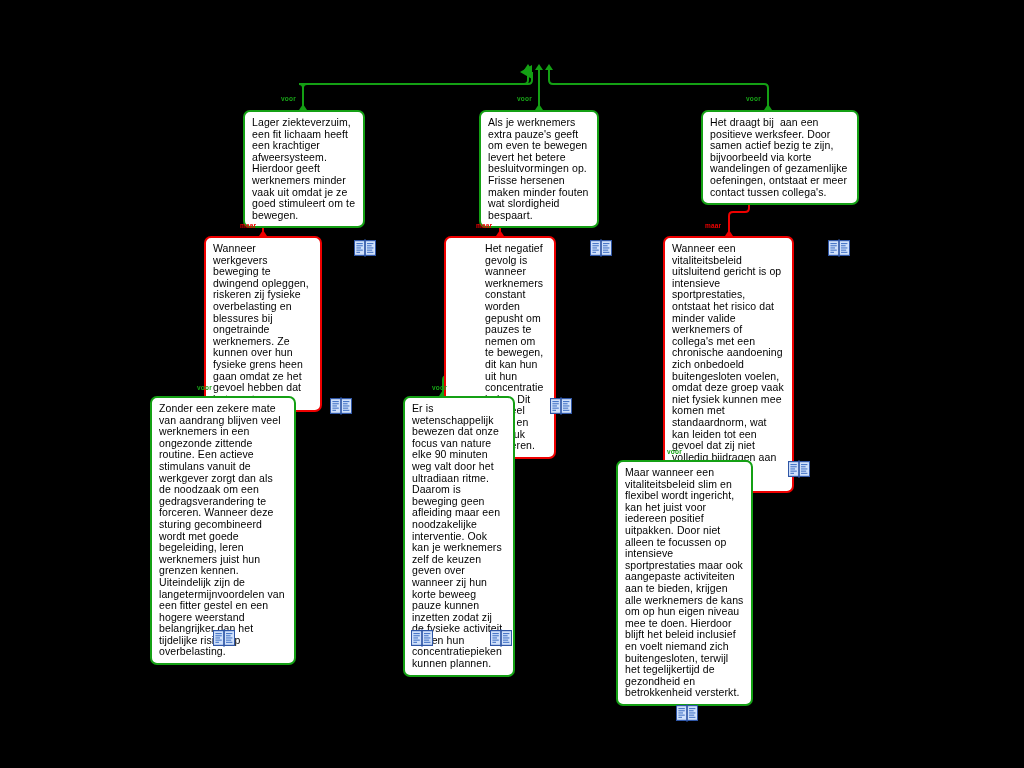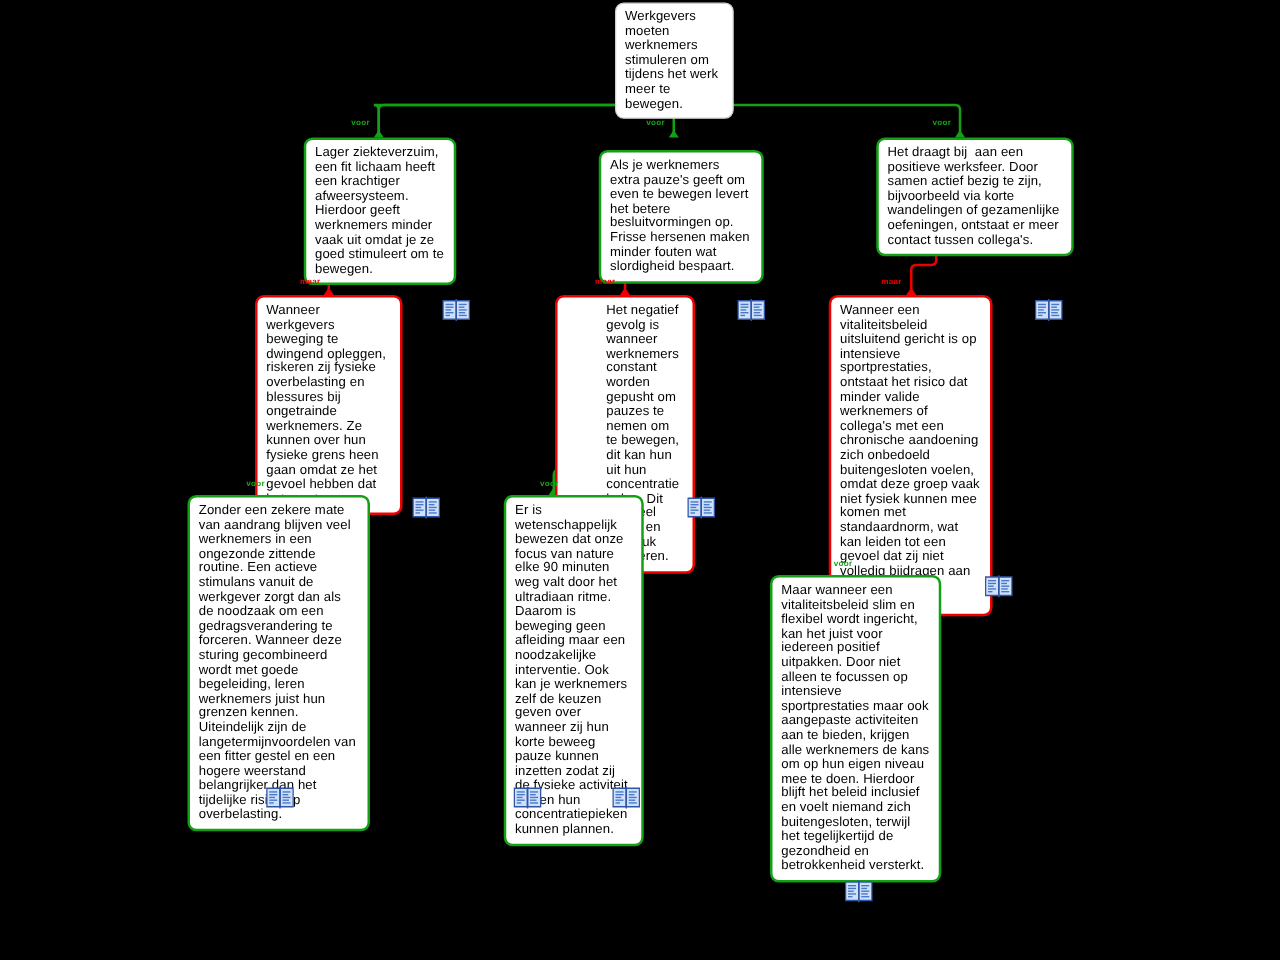--- a/index.html
+++ b/index.html
@@ -64,24 +64,23 @@
 
     <path d="M443,396 L443,380 Q443,376 447,376 L466,376 Q470,376 470,372 L470,344" fill="none" stroke="#14a014" stroke-width="2"></path>
     <polygon points="466,344 470,338 474,344" fill="#14a014"></polygon>
     <polygon points="439,396 443,390 447,396" fill="#14a014"></polygon>
 
     <path d="M685,460 L685,442 Q685,438 689,438 L705,438 Q709,438 709,434 L709,424" fill="none" stroke="#14a014" stroke-width="2"></path>
     <polygon points="705,424 709,418 713,424" fill="#14a014"></polygon>
     <polygon points="681,460 685,454 689,460" fill="#14a014"></polygon>
   </svg>
 
-  <div class="node root" style="left:492px;top:2px;width:95px;">Werkgevers moeten werknemers stimuleren om tijdens het werk meer te bewegen.</div>
 
   <div class="node pro" style="left:243px;top:110px;width:122px;">Lager ziekteverzuim, een fit lichaam heeft een krachtiger afweersysteem. Hierdoor geeft werknemers minder vaak uit omdat je ze goed stimuleert om te bewegen.</div>
-  <div class="node pro" style="left:479px;top:120px;width:132px;">Als je werknemers extra pauze's geeft om even te bewegen levert het betere besluitvormingen op. Frisse hersenen maken minder fouten wat slordigheid bespaart.</div>
+  <div class="node pro" style="left:479px;top:110px;width:120px;">Als je werknemers extra pauze's geeft om even te bewegen levert het betere besluitvormingen op. Frisse hersenen maken minder fouten wat slordigheid bespaart.</div>
   <div class="node pro" style="left:701px;top:110px;width:158px;">Het draagt bij  aan een positieve werksfeer. Door samen actief bezig te zijn, bijvoorbeeld via korte wandelingen of gezamenlijke oefeningen, ontstaat er meer contact tussen collega's.</div>
 
   <div class="node con" style="left:204px;top:236px;width:118px;">Wanneer werkgevers beweging te dwingend opleggen, riskeren zij fysieke overbelasting en blessures bij ongetrainde werknemers. Ze kunnen over hun fysieke grens heen gaan omdat ze het gevoel hebben dat het moet.</div>
   <div class="node con" style="left:444px;top:236px;width:112px;padding-left:39px;">Het negatief gevolg is wanneer werknemers constant worden gepusht om pauzes te nemen om te bewegen, dit kan hun uit hun concentratie halen. Dit kan veel stress en tijdsdruk opleveren.</div>
   <div class="node con" style="left:663px;top:236px;width:131px;">Wanneer een vitaliteitsbeleid uitsluitend gericht is op intensieve sportprestaties, ontstaat het risico dat minder valide werknemers of collega's met een chronische aandoening zich onbedoeld buitengesloten voelen, omdat deze groep vaak niet fysiek kunnen mee komen met standaardnorm, wat kan leiden tot een gevoel dat zij niet volledig bijdragen aan de gezamenlijke bedrijfscultuur.</div>
 
   <div class="node pro" style="left:150px;top:396px;width:146px;">Zonder een zekere mate van aandrang blijven veel werknemers in een ongezonde zittende routine. Een actieve stimulans vanuit de werkgever zorgt dan als de noodzaak om een gedragsverandering te forceren. Wanneer deze sturing gecombineerd wordt met goede begeleiding, leren werknemers juist hun grenzen kennen. Uiteindelijk zijn de langetermijnvoordelen van een fitter gestel en een hogere weerstand belangrijker dan het tijdelijke risico op overbelasting.</div>
   <div class="node pro" style="left:403px;top:396px;width:112px;">Er is wetenschappelijk bewezen dat onze focus van nature elke 90 minuten weg valt door het ultradiaan ritme. Daarom is beweging geen afleiding maar een noodzakelijke interventie. Ook kan je werknemers zelf de keuzen geven over wanneer zij hun korte beweeg pauze kunnen inzetten zodat zij de fysieke activiteit  tussen hun concentratiepieken kunnen plannen.</div>
   <div class="node pro" style="left:616px;top:460px;width:137px;">Maar wanneer een vitaliteitsbeleid slim en flexibel wordt ingericht, kan het juist voor iedereen positief uitpakken. Door niet alleen te focussen op intensieve sportprestaties maar ook aangepaste activiteiten aan te bieden, krijgen alle werknemers de kans om op hun eigen niveau mee te doen. Hierdoor blijft het beleid inclusief en voelt niemand zich buitengesloten, terwijl het tegelijkertijd de gezondheid en betrokkenheid versterkt.</div>
 

